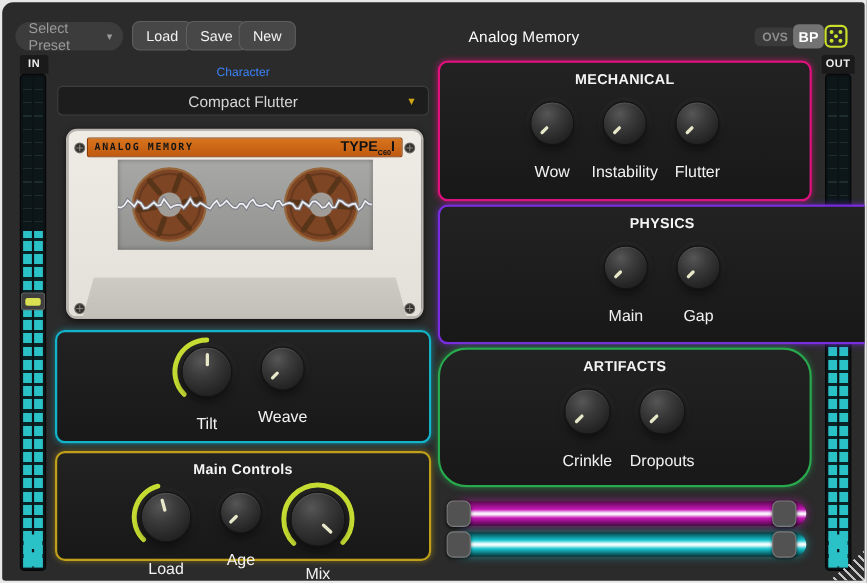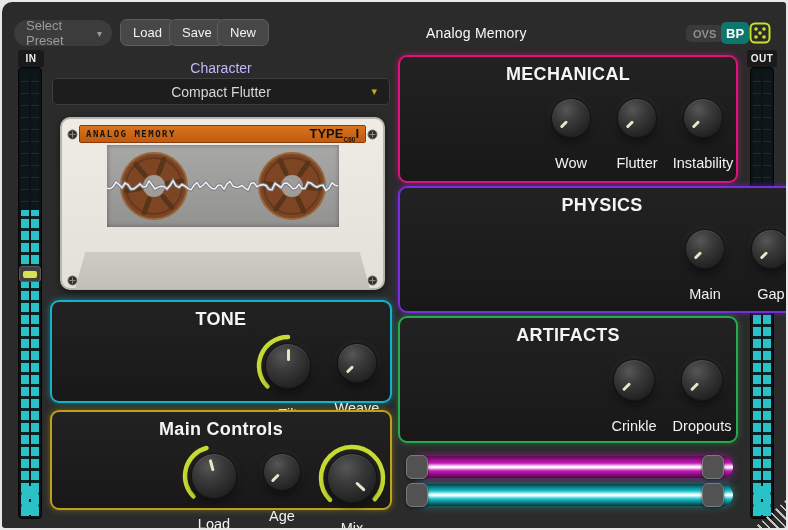--- a/index.html
+++ b/index.html
@@ -14,21 +14,21 @@
     background:#3c3c3c; border-radius:13px; color:#9a9a9a; font-size:13px;
     display:flex; align-items:center; padding:0 10px 0 12px; gap:6px; cursor:pointer; }
   .preset-pill .chev { margin-left:auto; font-size:10px; color:#9a9a9a; }
   .hbtn { position:absolute; top:17px; height:27px; background:#474747; border:1px solid #5e5e5e;
     border-radius:7px; color:#f2f2f2; font-size:13px; display:flex; align-items:center;
     justify-content:center; padding:0 12px; cursor:pointer; }
   .title { position:absolute; left:424px; top:23px; color:#fafafa; font-size:14px; letter-spacing:.2px; }
   .ovs-btn { position:absolute; left:684px; top:23px; height:17px; background:#3a3a3a;
     border-radius:5px; color:#8d8d8d; font-weight:bold; font-size:11px;
     display:flex; align-items:center; padding:0 7px; cursor:pointer; }
-  .bp-btn { position:absolute; left:719px; top:20px; height:22px; background:#0f766e;
+  .bp-btn { position:absolute; left:719px; top:20px; height:22px; background:#737373;
     border-radius:5px; color:#ffffff; font-weight:bold; font-size:13px;
     display:flex; align-items:center; padding:0 5px; cursor:pointer; }
   .dice { position:absolute; left:747px; top:20px; width:22px; height:22px; cursor:pointer; }
 
   
   .meter-label { position:absolute; width:26px; height:17px; background:#1a1a1a;
     border-radius:3px 3px 0 0; color:#ededed; font-size:10px; font-weight:bold;
     display:flex; align-items:center; justify-content:center; letter-spacing:.5px; }
   .meter { position:absolute; width:24px; top:65px; height:452px; background:#0c1316;
     border:1px solid #060606; border-radius:4px; overflow:hidden; }
@@ -40,21 +40,21 @@
     background:#0c1316; }
   .meter-peak { position:absolute; left:50%; transform:translateX(-50%); bottom:3px; width:17px; }
   .meter-peak i { display:block; width:17px; height:13px; background:#2ac1c7; border-radius:2px; margin-top:3px; }
   .meter-thumb { position:absolute; left:0; right:0; top:var(--thumb); height:16px;
     background:#3e3e3e; border:1px solid #5a5a5a; border-radius:3px; cursor:grab; }
   .meter-thumb::after { content:""; position:absolute; left:3px; right:3px; top:4px; height:7px;
     background:#d9e052; border-radius:2px; }
 
   
   .char-label { position:absolute; left:48px; top:58px; width:342px; text-align:center;
-    color:#c4b5fd; font-size:14px; }
+    color:#3b82f6; font-size:11px; }
   .char-select { position:absolute; left:50px; top:76px; width:338px; height:27px;
     background:#1d1d1d; border:1px solid #3e3e3e; border-radius:5px; color:#d6d6d6;
     font-size:14px; display:flex; align-items:center; justify-content:center; cursor:pointer; }
   .char-select .chev { position:absolute; right:12px; color:#d2a516; font-size:11px; }
 
   
   .cassette { position:absolute; left:58px; top:115px; width:325px; height:173px;
     background:linear-gradient(180deg,#eeece5,#e2e0d8); border:2px solid #b7b5ad;
     border-radius:10px; box-shadow:0 2px 6px rgba(0,0,0,.55); }
   .cass-label { position:absolute; left:17px; right:17px; top:6px; height:18px;
@@ -67,34 +67,34 @@
   .cass-window { position:absolute; left:45px; top:26px; width:232px; height:82px;
     background:linear-gradient(180deg,#a8a8a6,#929290); box-shadow:inset 0 0 5px rgba(0,0,0,.35); }
   .cass-trap { position:absolute; left:13px; right:13px; top:133px; height:37px;
     background:linear-gradient(180deg,#cdcbc3,#c1bfb7);
     clip-path:polygon(3.5% 0, 96.5% 0, 100% 100%, 0 100%); }
   .screw { position:absolute; width:11px; height:11px; }
 
   
   .panel { position:absolute; border-radius:9px; border:2px solid;
     background:linear-gradient(180deg,#222222,#181818); }
-  .panel h3 { margin-top:7px; text-align:center; color:#f4f4f4; font-size:18px;
+  .panel h3 { margin-top:7px; text-align:center; color:#f4f4f4; font-size:13px;
     font-weight:bold; letter-spacing:.3px; }
   .panel.tone  { left:48px;  top:298px; width:342px; height:103px; border-color:#13b3c9;
     box-shadow:0 0 6px rgba(19,179,201,.55); }
   .panel.main  { left:48px;  top:408px; width:342px; height:100px; border-color:#bfa018;
     box-shadow:0 0 6px rgba(191,160,24,.5); }
   .panel.mech  { left:396px; top:53px;  width:340px; height:128px; border-color:#e0117c;
     box-shadow:0 0 6px rgba(224,17,124,.6); }
   .panel.phys  { left:396px; top:184px; width:408px; height:127px; border-color:#7a2ce0;
     box-shadow:0 0 6px rgba(122,44,224,.55); }
   .panel.artf  { left:396px; top:314px; width:340px; height:127px; border-color:#28a94e;
-    box-shadow:0 0 6px rgba(40,169,78,.5); }
-
-  .knob-row { display:flex; justify-content:flex-end; align-items:flex-start; padding:0 0; }
+    box-shadow:0 0 6px rgba(40,169,78,.5);border-radius:26px; }
+
+  .knob-row { display:flex; justify-content:center; align-items:flex-start; padding:0 24px; }
   .knob { display:flex; flex-direction:column; align-items:center; }
   .knob-pad { position:relative; display:flex; align-items:center; justify-content:center; }
   .knob-pad svg.arc { position:absolute; left:0; top:0; }
   .knob-body { position:relative; border-radius:50%;
     background:radial-gradient(circle at 38% 28%, #565656 0%, #3a3a3a 35%, #242424 72%, #1c1c1c 100%);
     border:1px solid #141414;
     box-shadow:0 4px 7px rgba(0,0,0,.55), inset 0 1px 1px rgba(255,255,255,.10), 0 0 0 4px rgba(255,255,255,.02); }
   .rot { position:absolute; inset:0; }
   .ptr { position:absolute; left:50%; top:12%; width:3px; height:26%; margin-left:-1.5px;
     background:#e7e7c9; border-radius:2px; }
@@ -222,21 +222,20 @@
         <g id="tape-squiggle">
             <polyline points="0,43.3 3,43.8 6,41.7 9,37.0 12,39.6 15,42.8 18,38.0 21,39.7 24,44.3 27,43.8 30,41.5 33,39.0 36,42.0 39,41.5 42,35.9 45,39.8 48,43.9 51,42.1 54,41.3 57,41.4 60,44.0 63,40.6 66,35.7 69,40.8 72,42.3 75,39.5 78,41.1 81,43.3 84,44.8 87,40.3 90,37.4 93,42.4 96,40.3 99,37.2 102,40.9 105,43.6 108,44.0 111,40.3 114,40.3 117,44.1 120,38.8 123,36.4 126,41.2 129,42.3 132,41.9 135,40.5 138,43.1 141,45.0 144,38.2 147,37.7 150,41.8 153,40.2 156,39.5 159,40.5 162,44.4 165,44.7 168,38.4 171,40.4 174,42.7 177,38.3 180,38.0 183,40.6 186,44.0 189,43.0 192,39.2 195,43.6 198,43.4 201,37.3 204,38.2 207,40.7 210,42.1 213,40.6 216,40.1 219,45.7 222,43.2 225,37.7 228,40.2 231,41.0" fill="none" stroke="#7d7d88" stroke-width="3.4"></polyline>
             <polyline points="0,43.3 3,43.8 6,41.7 9,37.0 12,39.6 15,42.8 18,38.0 21,39.7 24,44.3 27,43.8 30,41.5 33,39.0 36,42.0 39,41.5 42,35.9 45,39.8 48,43.9 51,42.1 54,41.3 57,41.4 60,44.0 63,40.6 66,35.7 69,40.8 72,42.3 75,39.5 78,41.1 81,43.3 84,44.8 87,40.3 90,37.4 93,42.4 96,40.3 99,37.2 102,40.9 105,43.6 108,44.0 111,40.3 114,40.3 117,44.1 120,38.8 123,36.4 126,41.2 129,42.3 132,41.9 135,40.5 138,43.1 141,45.0 144,38.2 147,37.7 150,41.8 153,40.2 156,39.5 159,40.5 162,44.4 165,44.7 168,38.4 171,40.4 174,42.7 177,38.3 180,38.0 183,40.6 186,44.0 189,43.0 192,39.2 195,43.6 198,43.4 201,37.3 204,38.2 207,40.7 210,42.1 213,40.6 216,40.1 219,45.7 222,43.2 225,37.7 228,40.2 231,41.0" fill="none" stroke="#eef0f2" stroke-width="1.5"></polyline>
           </g>
       </svg>
     </div>
     <div class="cass-trap"></div>
   </div>
 
   <section class="panel tone">
-    <h3>TONE</h3>
     <div class="knob-row">
         <div class="knob">
           <div class="knob-pad" style="width:72px;height:72px">
             <svg class="arc" width="72" height="72">
               <path d="M 15.5 56.5 A 29 29 0 0 1 36.0 7.0" fill="none" stroke="#c6dc32" stroke-width="4.5" stroke-linecap="round"></path>
             </svg>
             <div class="knob-body" style="width:46px;height:46px">
               <div class="rot" style="transform:rotate(0deg)">
                 <i class="ptr"></i>
               </div>
@@ -313,31 +312,31 @@
           <div class="knob-label">Wow</div>
         </div>
         <div class="knob">
           <div class="knob-pad" style="width:66px;height:66px">
             <div class="knob-body" style="width:40px;height:40px">
               <div class="rot" style="transform:rotate(-135deg)">
                 <i class="ptr"></i>
               </div>
             </div>
           </div>
+          <div class="knob-label">Instability</div>
+        </div>
+        <div class="knob">
+          <div class="knob-pad" style="width:66px;height:66px">
+            <div class="knob-body" style="width:40px;height:40px">
+              <div class="rot" style="transform:rotate(-135deg)">
+                <i class="ptr"></i>
+              </div>
+            </div>
+          </div>
           <div class="knob-label">Flutter</div>
-        </div>
-        <div class="knob">
-          <div class="knob-pad" style="width:66px;height:66px">
-            <div class="knob-body" style="width:40px;height:40px">
-              <div class="rot" style="transform:rotate(-135deg)">
-                <i class="ptr"></i>
-              </div>
-            </div>
-          </div>
-          <div class="knob-label">Instability</div>
         </div>
       </div>
   </section>
 
   <section class="panel phys">
     <h3>PHYSICS</h3>
     <div class="knob-row">
         <div class="knob">
           <div class="knob-pad" style="width:66px;height:66px">
             <div class="knob-body" style="width:40px;height:40px">

